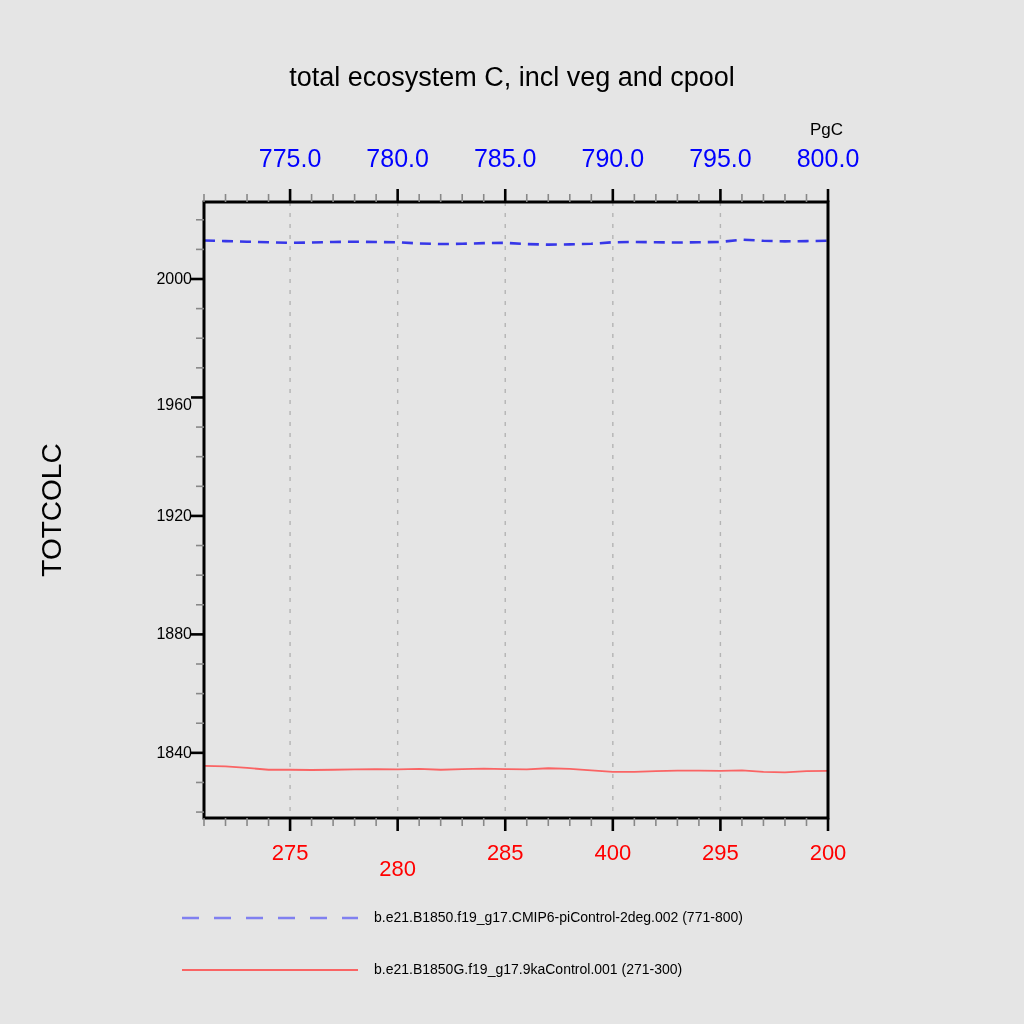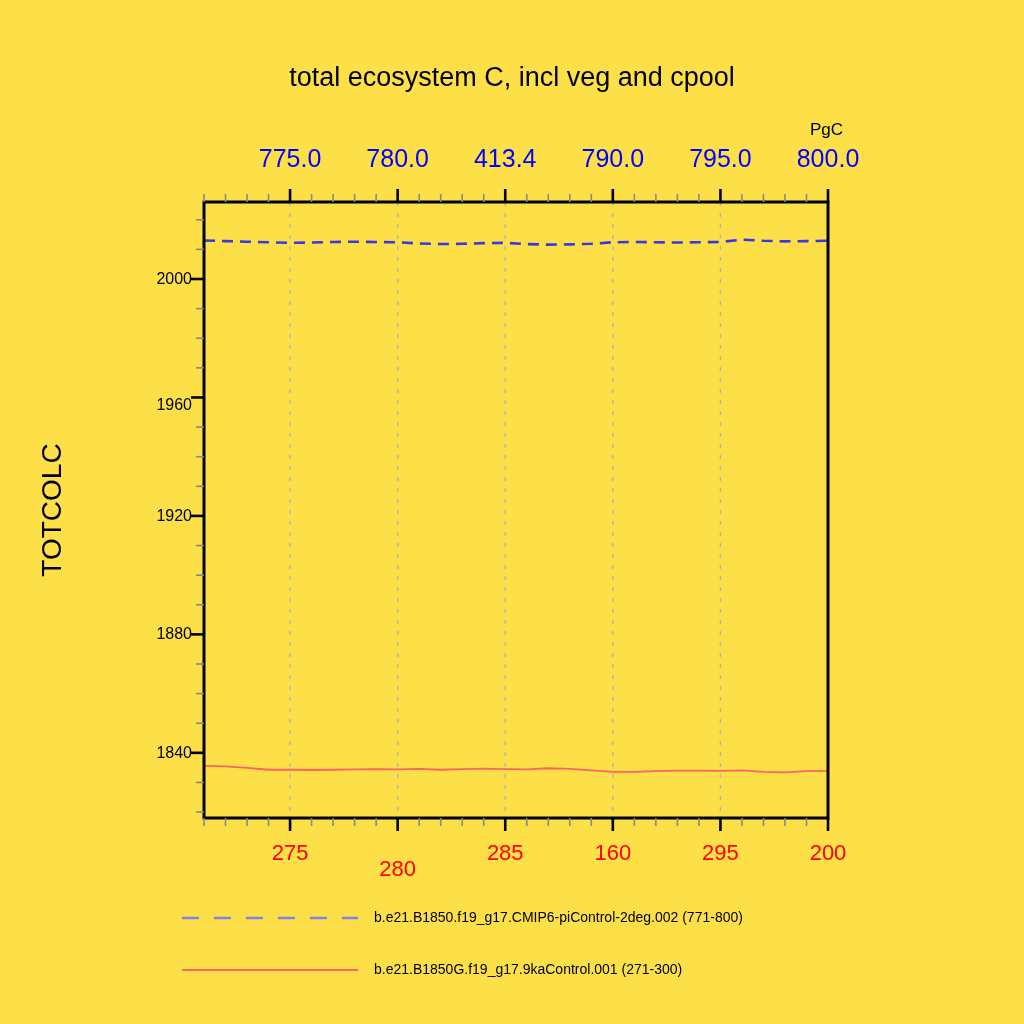--- a/index.html
+++ b/index.html
@@ -12,21 +12,21 @@
     height: 1024px;
     position: relative;
     font-family: "Liberation Sans", sans-serif;
     overflow: hidden;
   }
   #page {
     position: absolute;
     left: 0; top: 0;
     width: 1024px;
     height: 1024px;
-    background: #fde047;
+    background: #e5e5e5;
   }
   .plot-title {
     position: absolute;
     left: 0;
     top: 62px;
     width: 1024px;
     text-align: center;
     font-size: 27px;
     color: #000000;
     letter-spacing: 0px;
@@ -94,30 +94,30 @@
 
 <div id="page">
 
   <div class="plot-title">total ecosystem C, incl veg and cpool</div>
 
   <div class="units-label" id="units-label" style="left: 810px;">PgC</div>
 
   <div id="top-tick-labels">
       <div class="top-tick-label" style="left: 290.069px;">775.0</div>
       <div class="top-tick-label" style="left: 397.655px;">780.0</div>
-      <div class="top-tick-label" style="left: 505.241px;">413.4</div>
+      <div class="top-tick-label" style="left: 505.241px;">785.0</div>
       <div class="top-tick-label" style="left: 612.828px;">790.0</div>
       <div class="top-tick-label" style="left: 720.414px;">795.0</div>
       <div class="top-tick-label" style="left: 828px;">800.0</div>
     </div>
   <div id="bottom-tick-labels">
       <div class="bottom-tick-label" style="left: 290.069px;">275</div>
       <div class="bottom-tick-label" style="left: 397.655px; margin-top: 16px;">280</div>
       <div class="bottom-tick-label" style="left: 505.241px;">285</div>
-      <div class="bottom-tick-label" style="left: 612.828px;">160</div>
+      <div class="bottom-tick-label" style="left: 612.828px;">400</div>
       <div class="bottom-tick-label" style="left: 720.414px;">295</div>
       <div class="bottom-tick-label" style="left: 828px;">200</div>
     </div>
   <div id="left-tick-labels">
       <div class="left-tick-label" style="top: 752.846px;">1840</div>
       <div class="left-tick-label" style="top: 634.385px;">1880</div>
       <div class="left-tick-label" style="top: 515.923px;">1920</div>
       <div class="left-tick-label" style="top: 405px;">1960</div>
       <div class="left-tick-label" style="top: 279px;">2000</div>
     </div>

